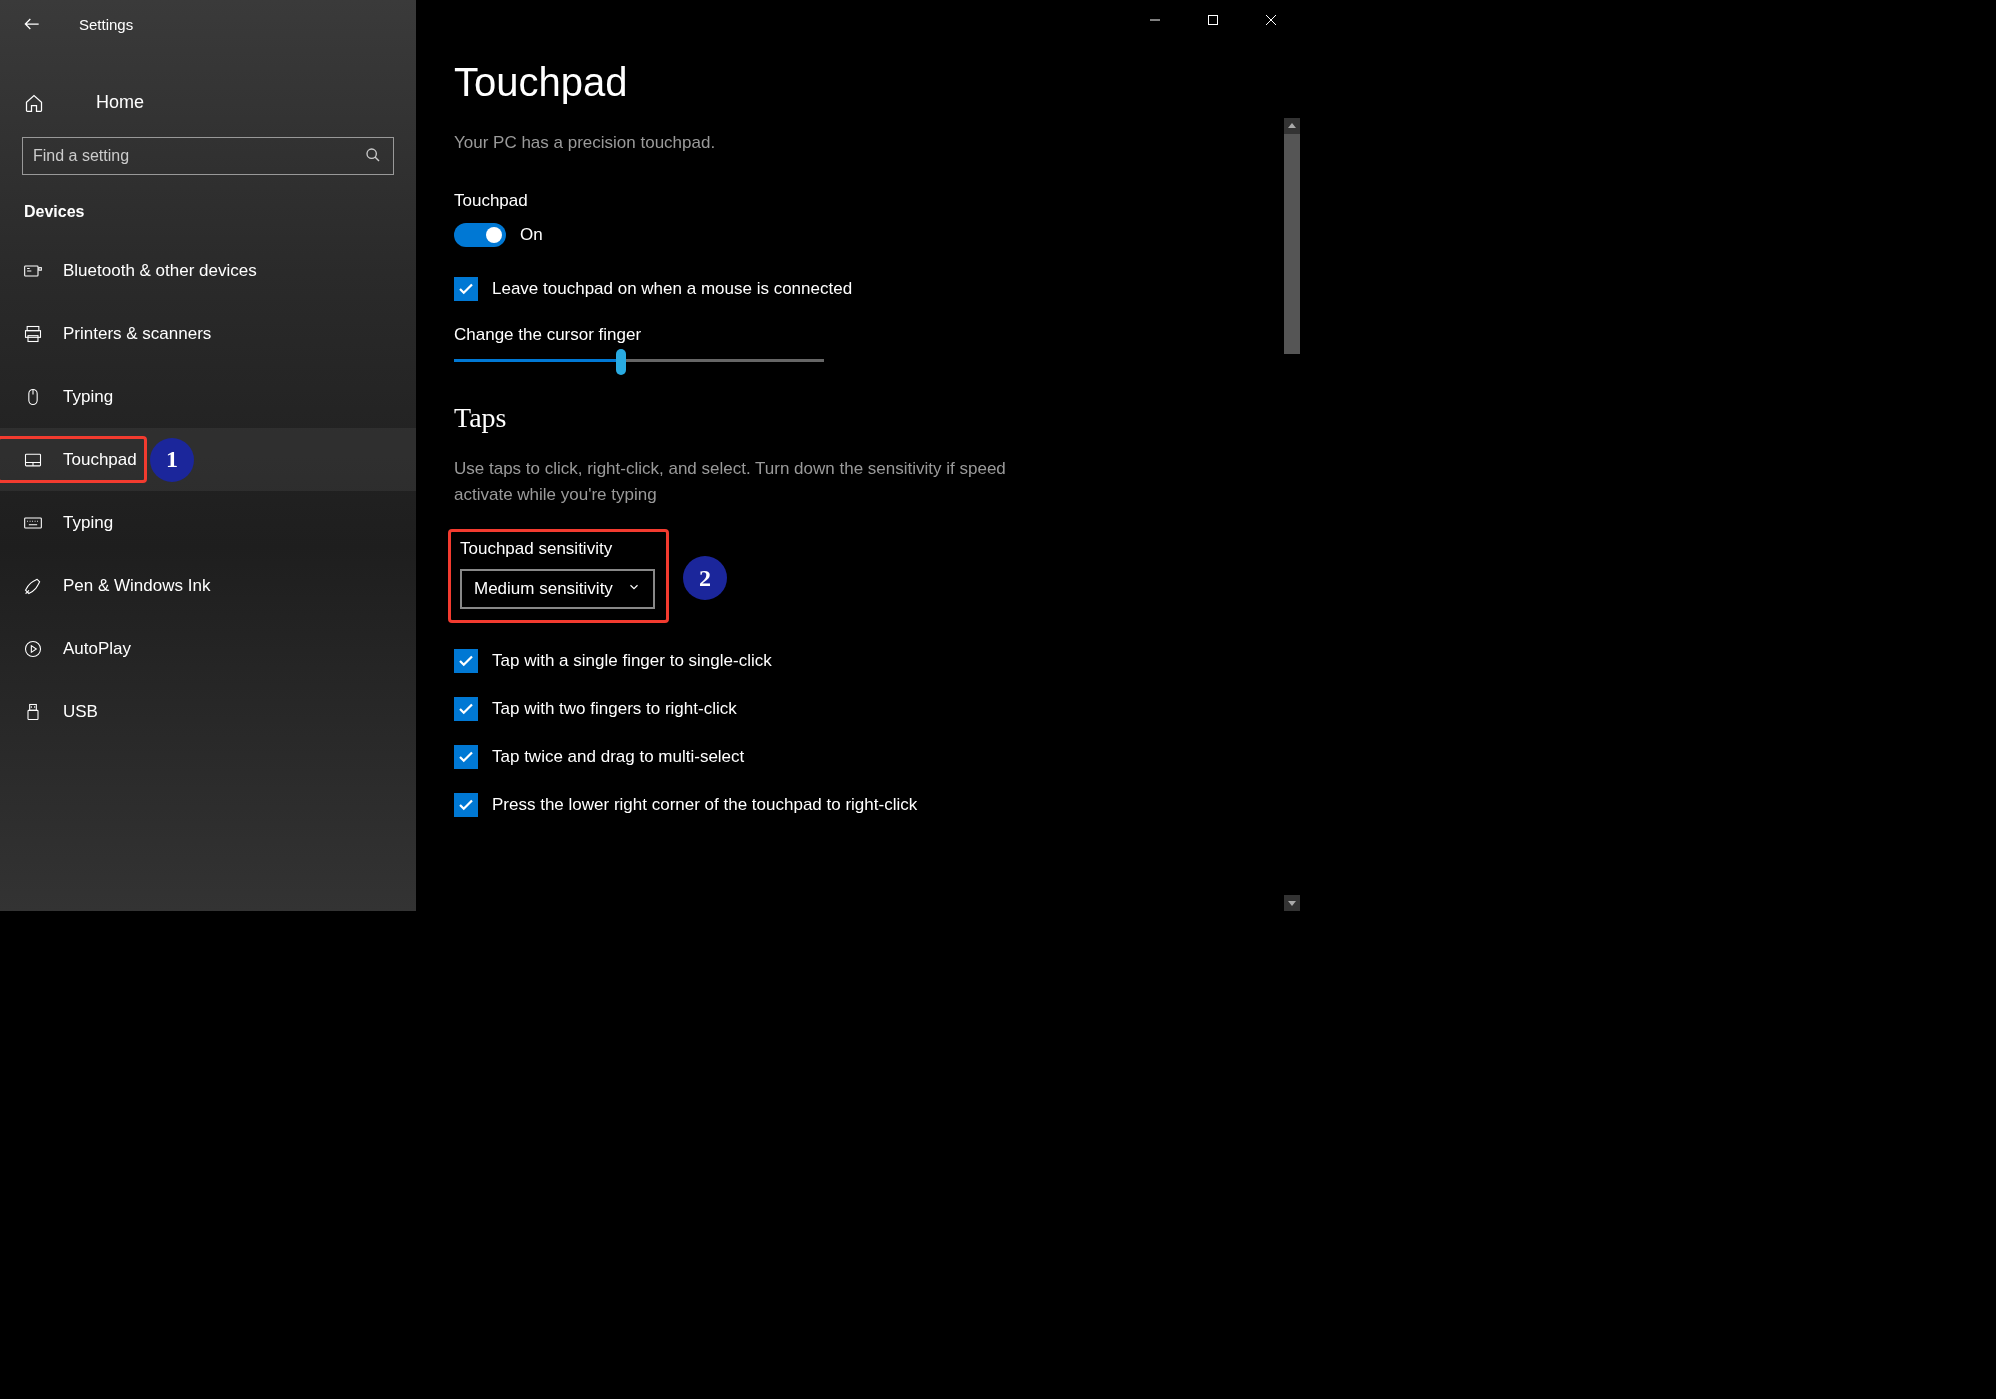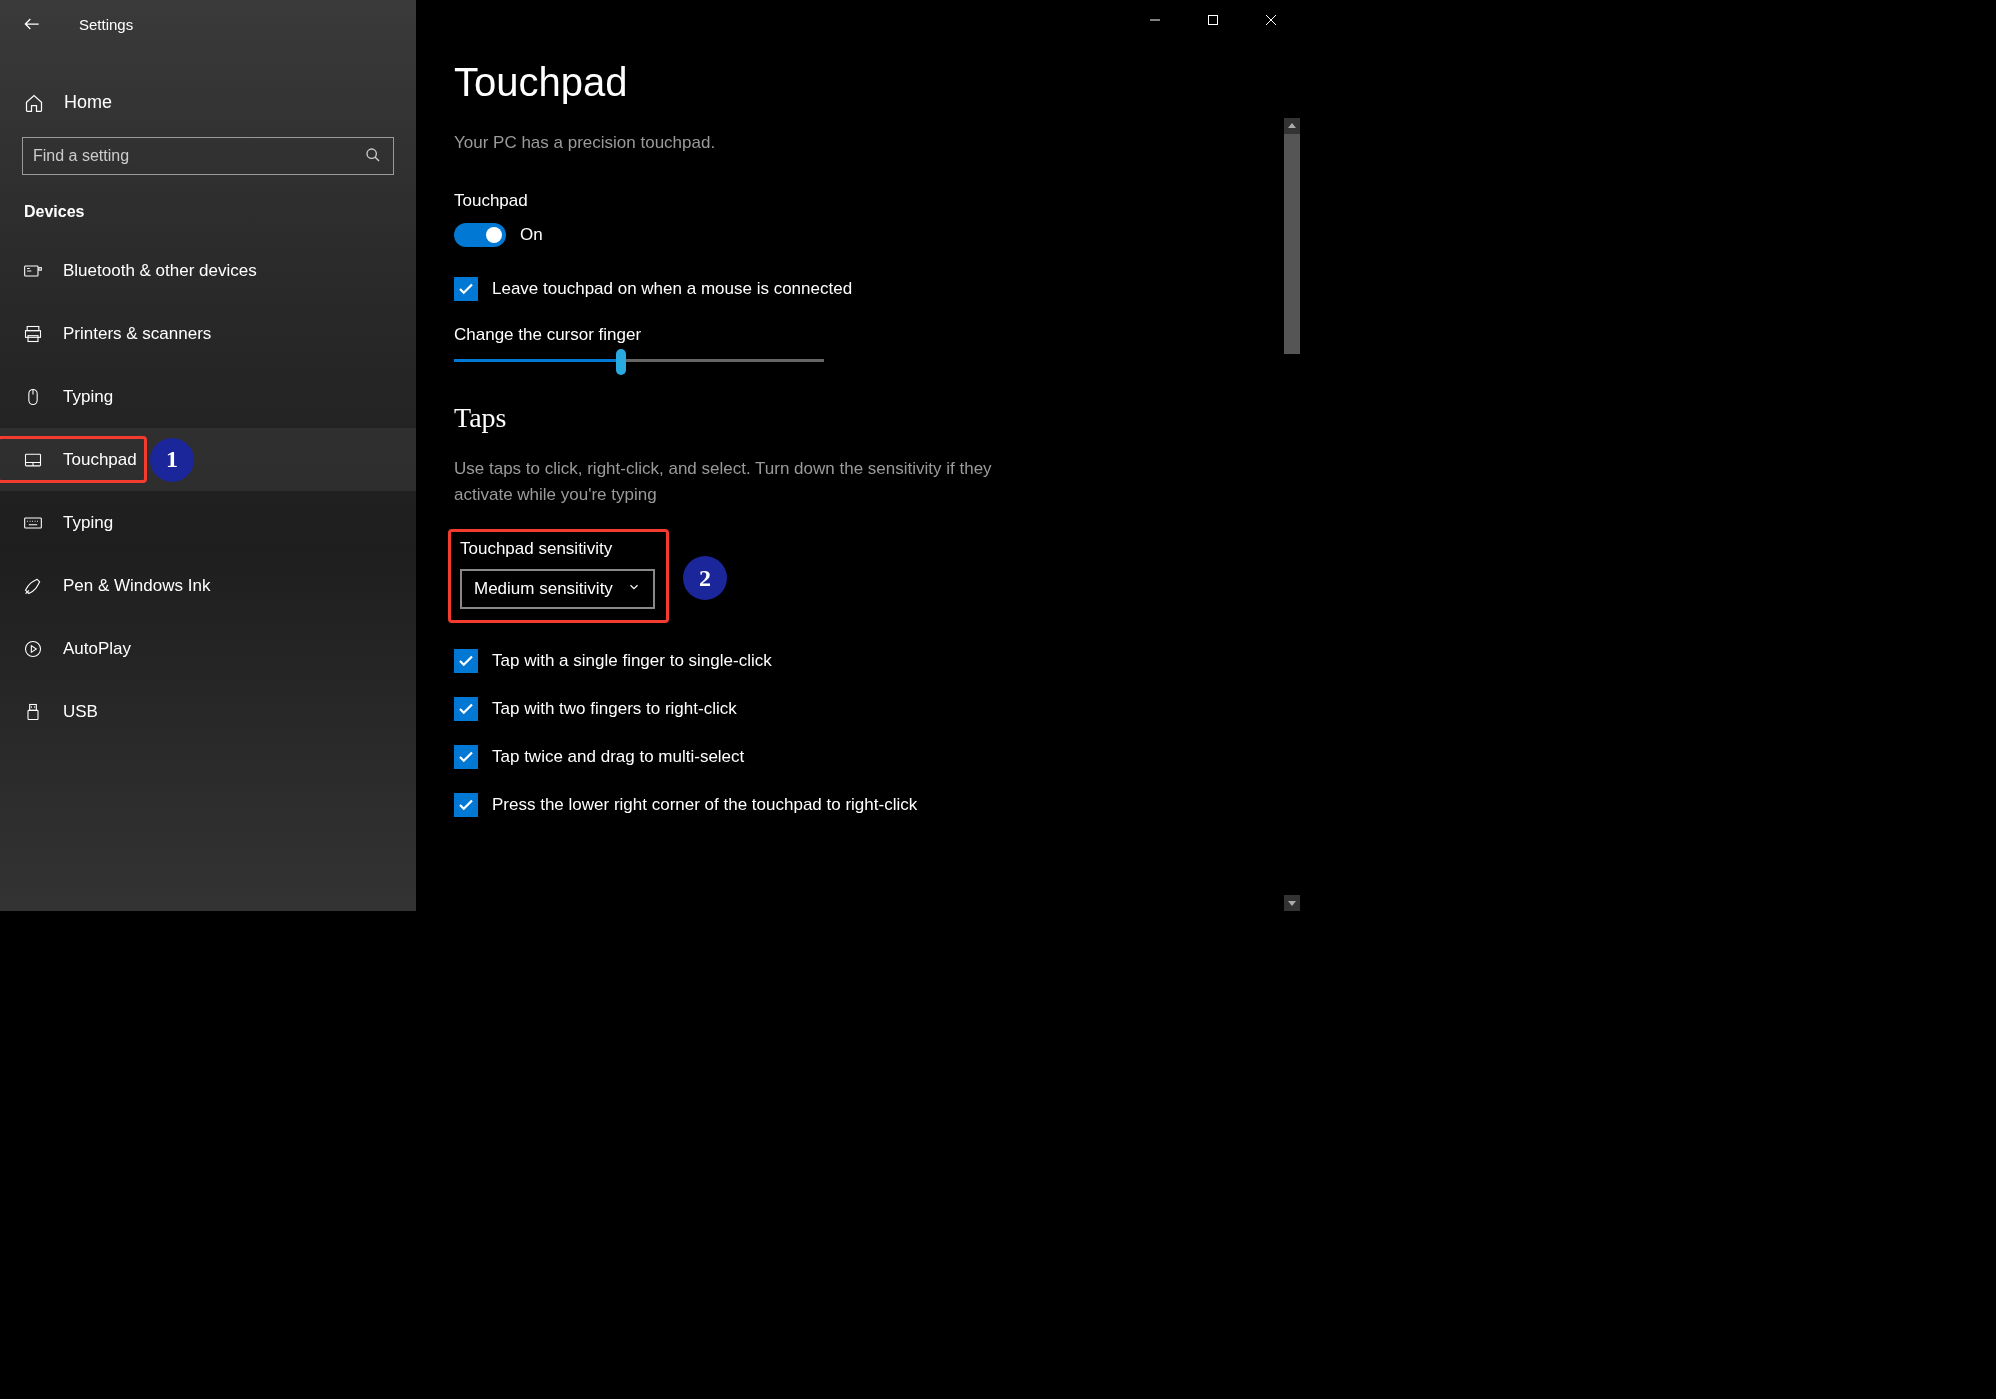--- a/index.html
+++ b/index.html
@@ -40,20 +40,21 @@
     font-size: 15px;
     font-weight: 400;
     margin-left: 35px;
   }
   .home-row {
     display: flex;
     align-items: center;
     padding: 14px 24px 14px 24px;
     margin-top: 30px;
     cursor: pointer;
+    gap: 32px;
   }
   .home-row .icon, .nav-item .icon {
     width: 20px; height: 20px;
     display: flex; align-items: center; justify-content: center;
     margin-right: 20px;
     flex-shrink: 0;
   }
   .home-row .label { font-size: 18px; }
   .search-wrap {
     margin: 10px 22px 0 22px;
@@ -373,21 +374,21 @@
     <div class="slider-wrap">
       <div class="slider-label">Change the cursor finger</div>
       <div class="slider" id="speed-slider">
         <div class="track-bg"></div>
         <div class="track-fill" id="speed-fill" style="width: 45%;"></div>
         <div class="thumb" id="speed-thumb" style="left: 45%;"></div>
       </div>
     </div>
 
     <div class="section-head">Taps</div>
-    <div class="section-desc">Use taps to click, right-click, and select. Turn down the sensitivity if they activate while you're typing</div>
+    <div class="section-desc">Use taps to click, right-click, and select. Turn down the sensitivity if speed activate while you're typing</div>
 
     <div id="sens-block" style="display:inline-block; position:relative; padding:6px 12px 14px 6px;">
       <div class="setting-label" style="margin-bottom:6px;">Touchpad sensitivity</div>
       <div class="dropdown">
         <span>Medium sensitivity</span>
         <span style="margin-left:14px;">
           <svg width="14" height="14" viewBox="0 0 24 24" fill="none" stroke="#fff" stroke-width="2">
               <path d="M6 9l6 6 6-6"></path>
             </svg>
         </span>

